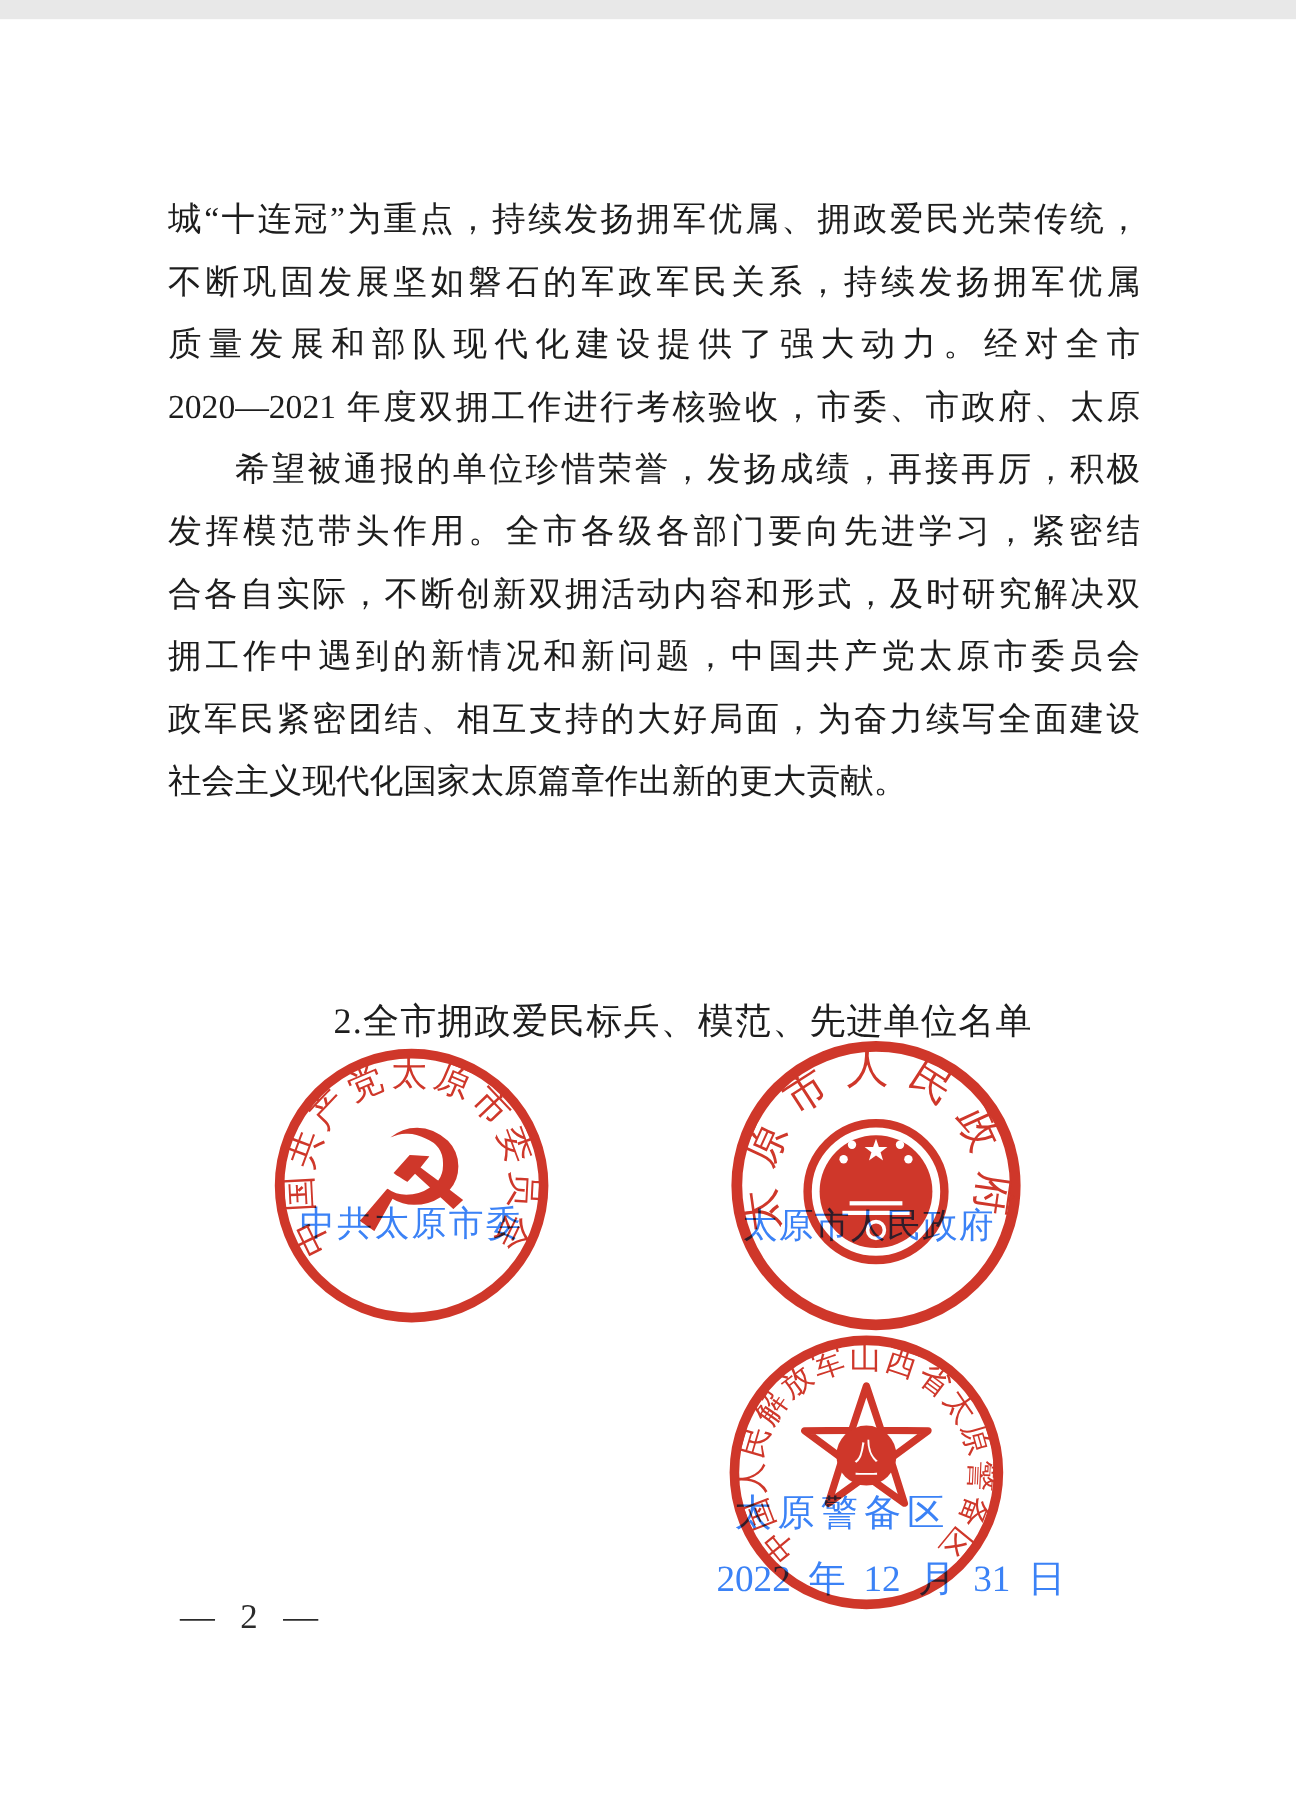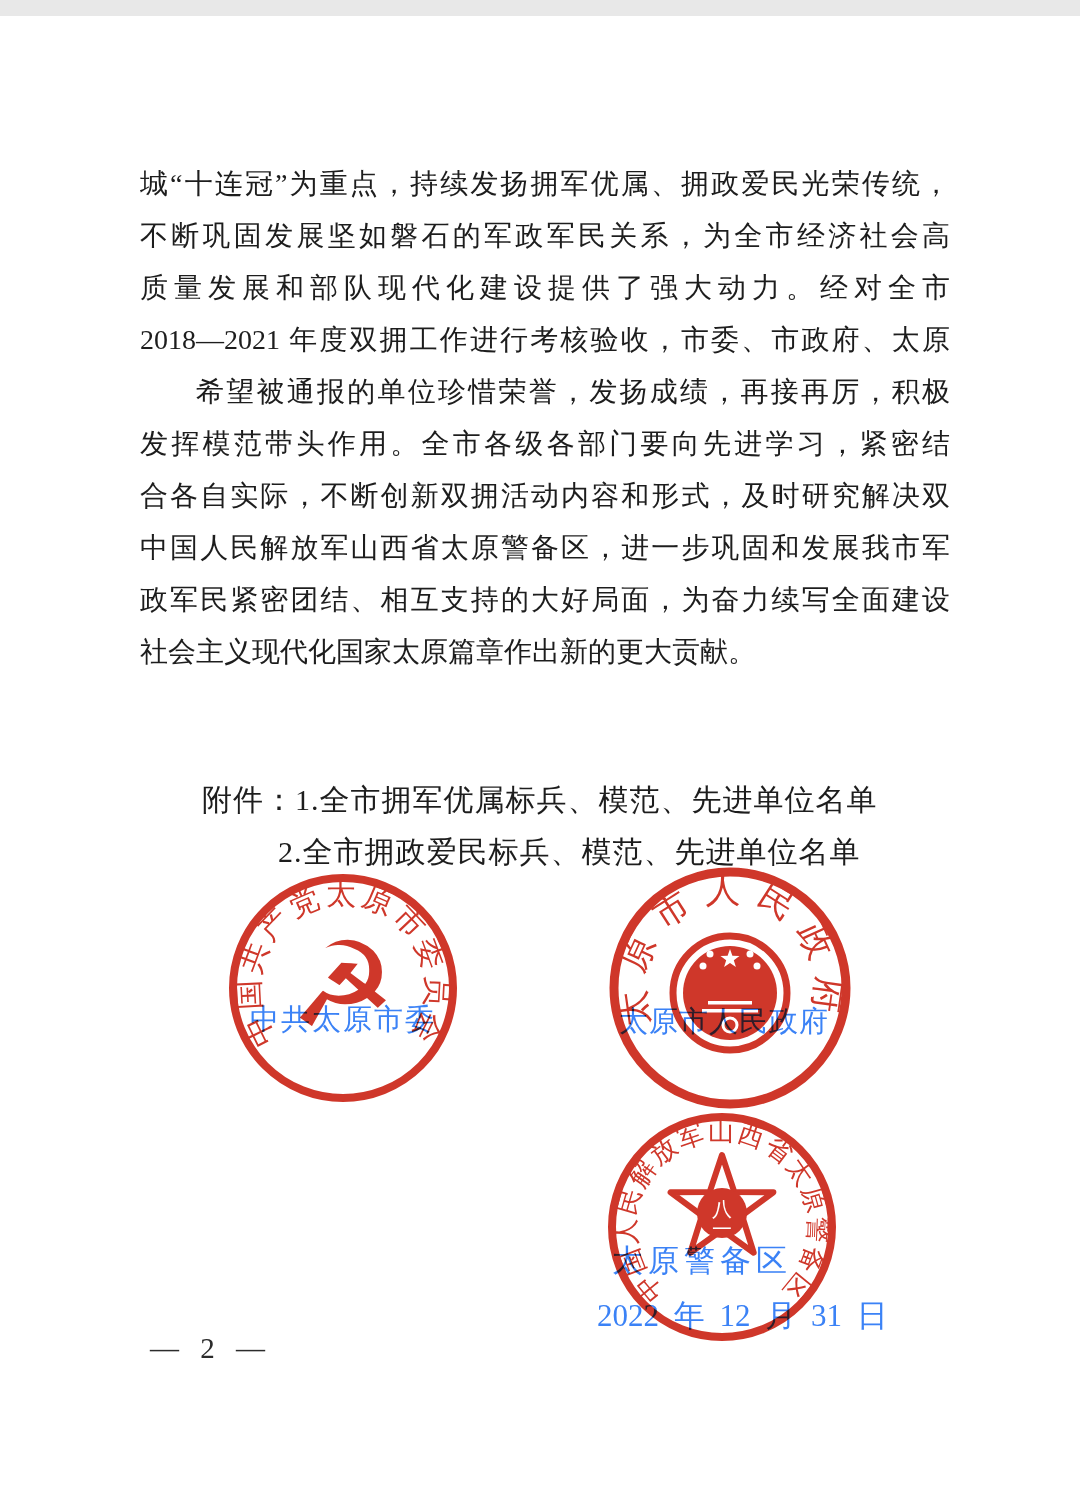--- a/index.html
+++ b/index.html
@@ -38,32 +38,31 @@
   .ring3{font-size:26px;letter-spacing:2px;}
   .emblem-glyph{font-family:"DejaVu Sans",sans-serif;}
 </style>
 </head>
 <body>
 
 <div class="page">
 
   <div class="body-text">
     <div class="bline">城“十连冠”为重点，持续发扬拥军优属、拥政爱民光荣传统，</div>
-    <div class="bline">不断巩固发展坚如磐石的军政军民关系，为全市经济社会高</div>
+    <div class="bline">不断巩固发展坚如磐石的军政军民关系，持续发扬拥军优属</div>
     <div class="bline">质量发展和部队现代化建设提供了强大动力。经对全市</div>
-    <div class="bline">2018—2021 年度双拥工作进行考核验收，市委、市政府、太原</div>
+    <div class="bline">2020—2021 年度双拥工作进行考核验收，市委、市政府、太原</div>
     <div class="bline indent">希望被通报的单位珍惜荣誉，发扬成绩，再接再厉，积极</div>
     <div class="bline">发挥模范带头作用。全市各级各部门要向先进学习，紧密结</div>
     <div class="bline">合各自实际，不断创新双拥活动内容和形式，及时研究解决双</div>
-    <div class="bline">中国人民解放军山西省太原警备区，进一步巩固和发展我市军</div>
+    <div class="bline">拥工作中遇到的新情况和新问题，中国共产党太原市委员会</div>
     <div class="bline">政军民紧密团结、相互支持的大好局面，为奋力续写全面建设</div>
     <div class="bline last">社会主义现代化国家太原篇章作出新的更大贡献。</div>
   </div>
 
-  <div class="attach attach-1">附件：1.全市拥军优属标兵、模范、先进单位名单</div>
   <div class="attach attach-2">2.全市拥政爱民标兵、模范、先进单位名单</div>
 
   <div class="sig sig-party">中共太原市委</div>
   <div class="sig sig-gov">太原市人民政府</div>
   <div class="sig sig-garrison">太原警备区</div>
   <div class="sig sig-date">2022 年 12 月 31 日</div>
 
   <div class="page-num">— 2 —</div>
 
   <svg class="seal seal-party" width="260" height="260" viewBox="0 0 260 260">

